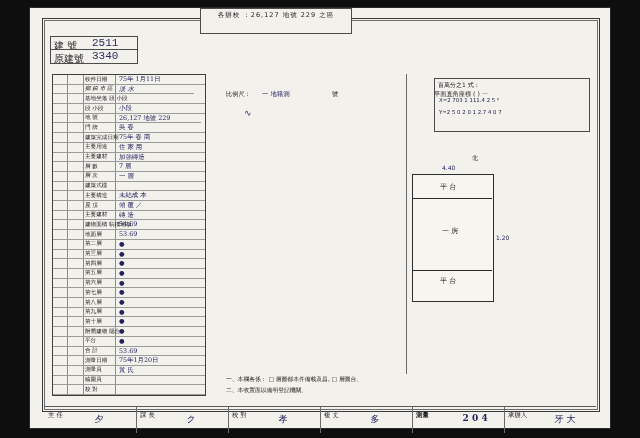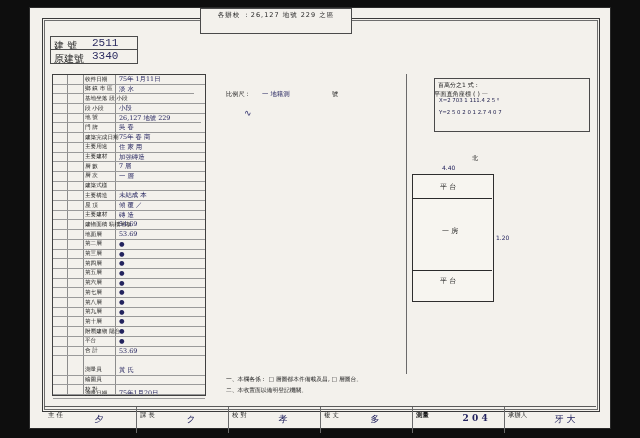--- a/index.html
+++ b/index.html
@@ -97,21 +97,21 @@
 
     <div id="ltable">
       <div class="vsep" style="left:14px;top:0;bottom:0;"></div>
       <div class="vsep" style="left:30px;top:0;bottom:0;"></div>
       <div class="vsep" style="left:62px;top:0;bottom:0;"></div>
       <div id="rows">
           <div class="row" style="position: absolute; left: 0px; right: 0px; top: 0px; height: 9.69697px; border-bottom: 1px solid rgb(154, 154, 154);">
             <div class="lab" style="left: 32px; top: 0.5px;">收件日期</div>
             <div class="val" style="left: 66px; top: 0px;">75年 1月11日</div>
           </div>
-          <div class="row" style="position: absolute; left: 0px; right: 11px; top: 9.69697px; height: 9.69697px; border-bottom: 1px solid rgb(154, 154, 154);">
+          <div class="row" style="position: absolute; left: 0px; right: 11px; top: 9.69697px; height: 9.69697px; border-bottom: 1px solid rgb(154, 154, 154); font-style: italic;">
             <div class="lab" style="left: 32px; top: 0.5px;">鄉 鎮 市 區</div>
             <div class="val" style="left: 66px; top: 0px;">淡 水</div>
           </div>
           <div class="row" style="position: absolute; left: 0px; right: 0px; top: 19.3939px; height: 9.69697px; border-bottom: 1px solid rgb(154, 154, 154);">
             <div class="lab" style="left: 32px; top: 0.5px;">基地坐落 段 小段</div>
             <div class="val" style="left: 66px; top: 0px;"></div>
           </div>
           <div class="row" style="position: absolute; left: 0px; right: 0px; top: 29.0909px; height: 9.69697px; border-bottom: 1px solid rgb(154, 154, 154);">
             <div class="lab" style="left: 32px; top: 0.5px;">段 小段</div>
             <div class="val" style="left: 66px; top: 0px;">小段</div>
@@ -209,21 +209,21 @@
             <div class="val" style="left: 66px; top: 0px;">●</div>
           </div>
           <div class="row" style="position: absolute; left: 0px; right: 0px; top: 261.818px; height: 9.69697px; border-bottom: 1px solid rgb(154, 154, 154);">
             <div class="lab" style="left: 32px; top: 0.5px;">平台</div>
             <div class="val" style="left: 66px; top: 0px;">●</div>
           </div>
           <div class="row" style="position: absolute; left: 0px; right: 0px; top: 271.515px; height: 9.69697px; border-bottom: 1px solid rgb(154, 154, 154);">
             <div class="lab" style="left: 32px; top: 0.5px;">合 計</div>
             <div class="val" style="left: 66px; top: 0px;">53.69</div>
           </div>
-          <div class="row" style="position: absolute; left: 0px; right: 0px; top: 281.212px; height: 9.69697px; border-bottom: 1px solid rgb(154, 154, 154); margin-top: 33px;">
+          <div class="row" style="position: absolute; left: 0px; right: 0px; top: 281.212px; height: 9.69697px; border-bottom: 1px solid rgb(154, 154, 154);">
             <div class="lab" style="left: 32px; top: 0.5px;">測量日期</div>
             <div class="val" style="left: 66px; top: 0px;">75年1月20日</div>
           </div>
           <div class="row" style="position: absolute; left: 0px; right: 0px; top: 290.909px; height: 9.69697px; border-bottom: 1px solid rgb(154, 154, 154);">
             <div class="lab" style="left: 32px; top: 0.5px;">測量員</div>
             <div class="val" style="left: 66px; top: 0px;">黃 氏</div>
           </div>
           <div class="row" style="position: absolute; left: 0px; right: 0px; top: 300.606px; height: 9.69697px; border-bottom: 1px solid rgb(154, 154, 154);">
             <div class="lab" style="left: 32px; top: 0.5px;">繪圖員</div>
             <div class="val" style="left: 66px; top: 0px;"></div>

